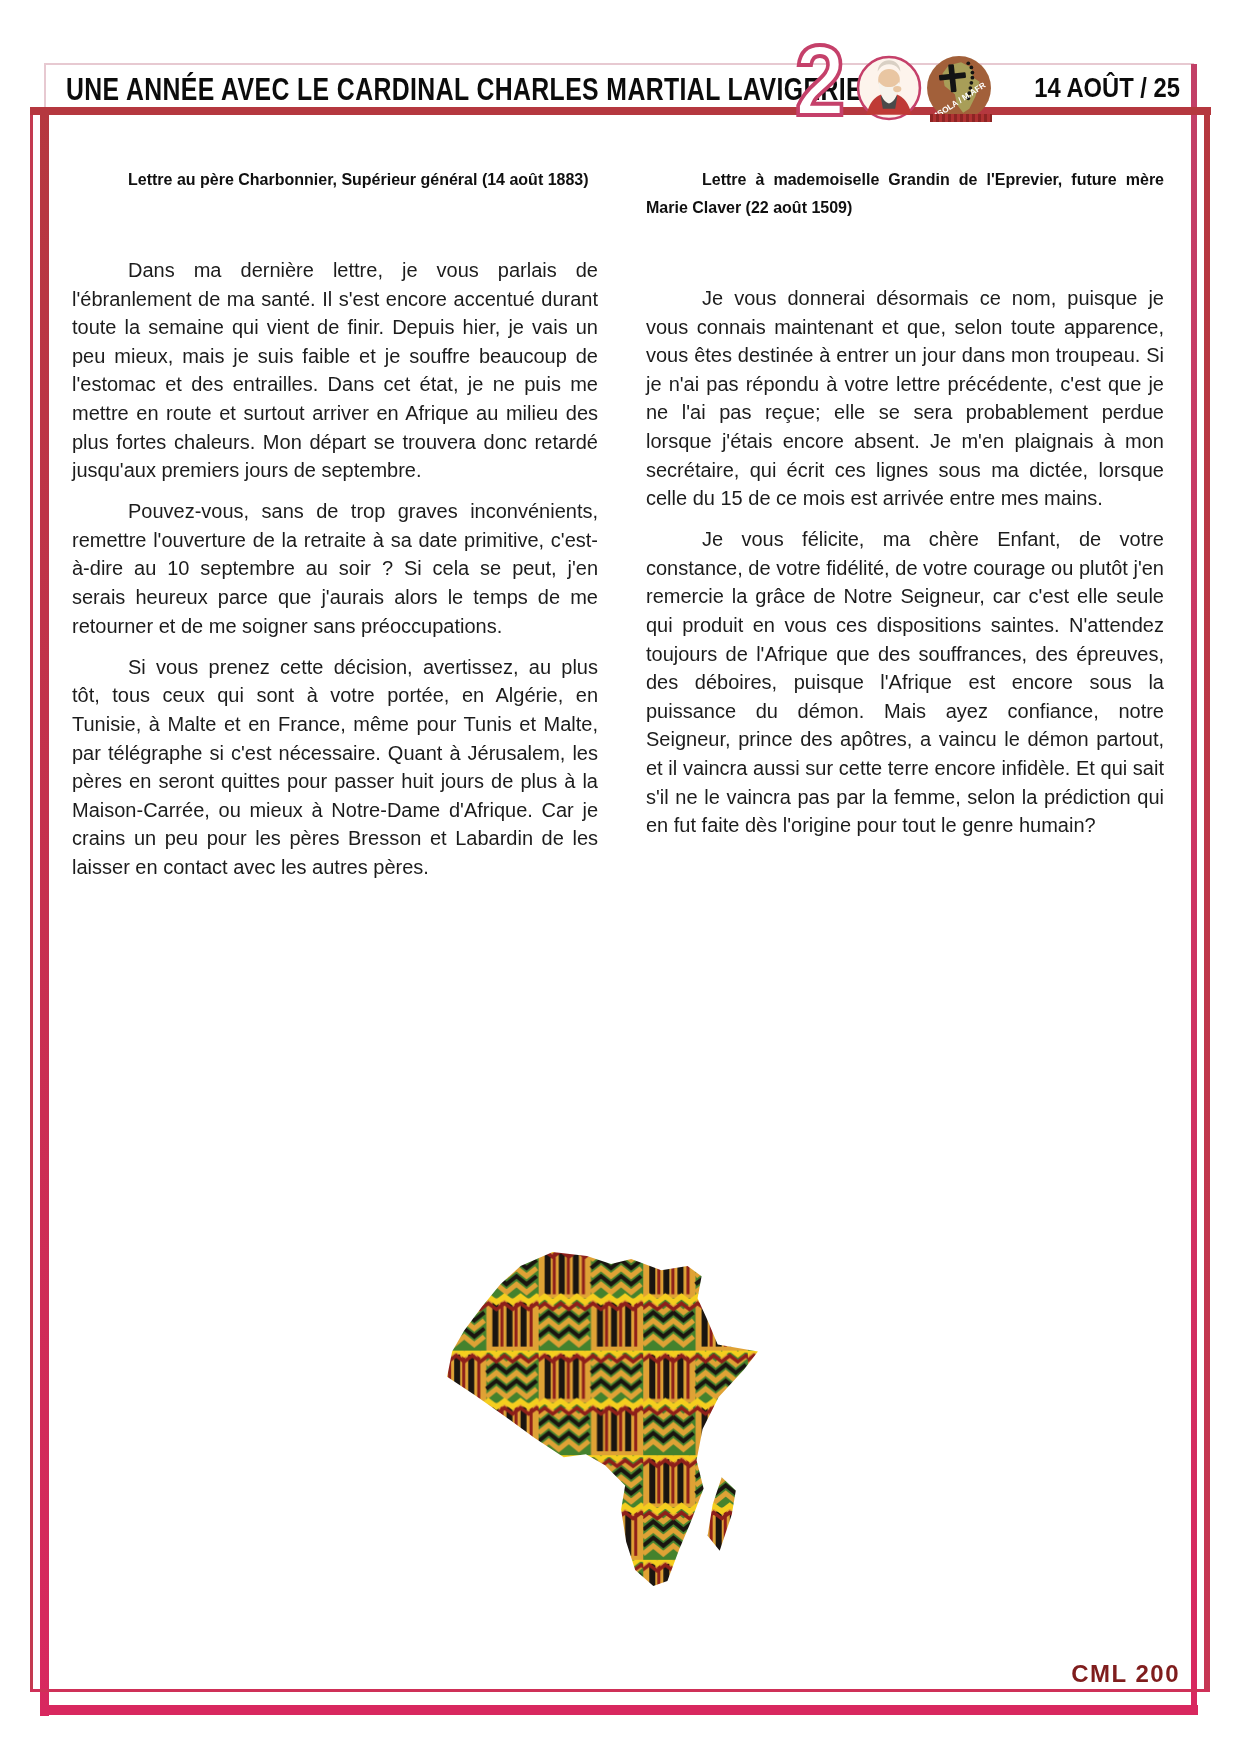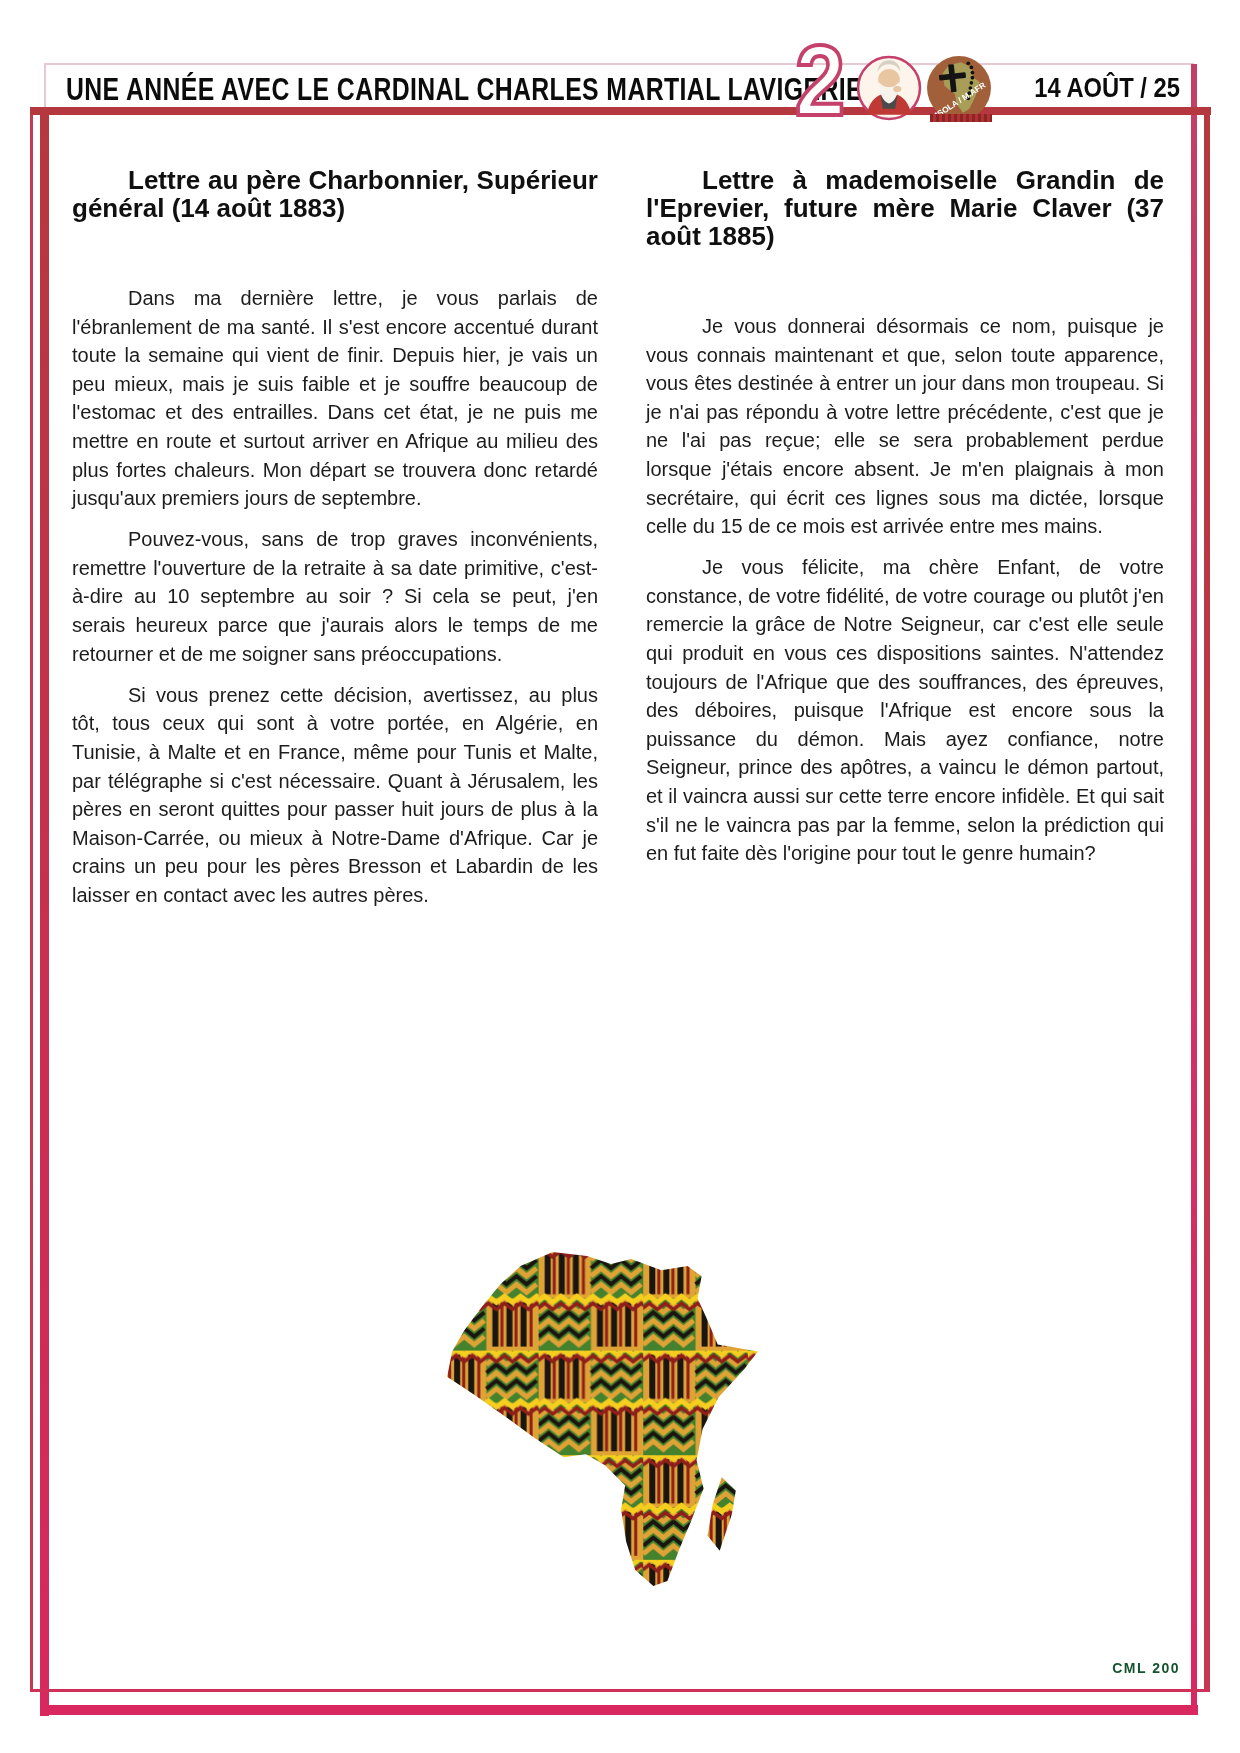--- a/index.html
+++ b/index.html
@@ -37,31 +37,31 @@
   .logo-circle{position:absolute;width:66px;height:66px;}
   .logo-circle.portrait{left:61px;top:25px;}
   .logo-circle.africa-ring{left:131px;top:25px;}
   .logo-strip{position:absolute;left:135px;top:84px;width:62px;height:8px;background:#b03232;
     background-image:repeating-linear-gradient(90deg,#8d2424 0 3px,#b03232 3px 6px);}
 
   
   .col{position:absolute;top:166px;font-size:20px;line-height:28.6px;color:#1c1c1c;text-align:justify;}
   .col-left{left:72px;width:526px;}
   .col-right{left:646px;width:518px;}
-  .col-heading{font-size:26px;line-height:28px;font-weight:bold;color:#101010;
+  .col-heading{font-size:16px;line-height:28px;font-weight:bold;color:#101010;
     text-indent:56px;text-align:justify;margin:0 0 62px 0;}
   .para{margin:0 0 12.5px 0;text-indent:56px;}
 
   
   .africa-map{position:absolute;left:433px;top:1246px;width:334px;height:342px;}
 
   
   .footer-code{
     position:absolute;left:980px;top:1660px;width:200px;text-align:right;
-    font-size:14px;font-weight:bold;letter-spacing:1.5px;color:#14532d;
+    font-size:24px;font-weight:bold;letter-spacing:1.5px;color:#7f1d1d;
   }
 </style>
 </head>
 <body>
 
 <div class="frame hdr-top-thin"></div>
 <div class="frame hdr-left-thin"></div>
 <div class="frame top-bar"></div>
 <div class="frame left-thin"></div>
 <div class="frame left-thick"></div>
@@ -113,21 +113,21 @@
   <h2 class="col-heading">Lettre au père Charbonnier, Supérieur général (14 août 1883)</h2>
   <div>
 
       <p class="para">Dans ma dernière lettre, je vous parlais de l'ébranlement de ma santé. Il s'est encore accentué durant toute la semaine qui vient de finir. Depuis hier, je vais un peu mieux, mais je suis faible et je souffre beaucoup de l'estomac et des entrailles. Dans cet état, je ne puis me mettre en route et surtout arriver en Afrique au milieu des plus fortes chaleurs. Mon départ se trouvera donc retardé jusqu'aux premiers jours de septembre.</p>
       <p class="para">Pouvez-vous, sans de trop graves inconvénients, remettre l'ouverture de la retraite à sa date primitive, c'est-à-dire au 10 septembre au soir ? Si cela se peut, j'en serais heureux parce que j'aurais alors le temps de me retourner et de me soigner sans préoccupations.</p>
       <p class="para">Si vous prenez cette décision, avertissez, au plus tôt, tous ceux qui sont à votre portée, en Algérie, en Tunisie, à Malte et en France, même pour Tunis et Malte, par télégraphe si c'est nécessaire. Quant à Jérusalem, les pères en seront quittes pour passer huit jours de plus à la Maison-Carrée, ou mieux à Notre-Dame d'Afrique. Car je crains un peu pour les pères Bresson et Labardin de les laisser en contact avec les autres pères.</p>
     </div>
 </div>
 
 <div class="col col-right">
-  <h2 class="col-heading">Lettre à mademoiselle Grandin de l'Eprevier, future mère Marie Claver (37 août 1885)</h2>
+  <h2 class="col-heading">Lettre à mademoiselle Grandin de l'Eprevier, future mère Marie Claver (22 août 1509)</h2>
   <div>
 
       <p class="para">Je vous donnerai désormais ce nom, puisque je vous connais maintenant et que, selon toute apparence, vous êtes destinée à entrer un jour dans mon troupeau. Si je n'ai pas répondu à votre lettre précédente, c'est que je ne l'ai pas reçue; elle se sera probablement perdue lorsque j'étais encore absent. Je m'en plaignais à mon secrétaire, qui écrit ces lignes sous ma dictée, lorsque celle du 15 de ce mois est arrivée entre mes mains.</p>
       <p class="para">Je vous félicite, ma chère Enfant, de votre constance, de votre fidélité, de votre courage ou plutôt j'en remercie la grâce de Notre Seigneur, car c'est elle seule qui produit en vous ces dispositions saintes. N'attendez toujours de l'Afrique que des souffrances, des épreuves, des déboires, puisque l'Afrique est encore sous la puissance du démon. Mais ayez confiance, notre Seigneur, prince des apôtres, a vaincu le démon partout, et il vaincra aussi sur cette terre encore infidèle. Et qui sait s'il ne le vaincra pas par la femme, selon la prédiction qui en fut faite dès l'origine pour tout le genre humain?</p>
     </div>
 </div>
 
 <svg class="africa-map" viewBox="0 0 330 340">
   <defs>
     <pattern id="kente" width="104" height="104" patternUnits="userSpaceOnUse">

